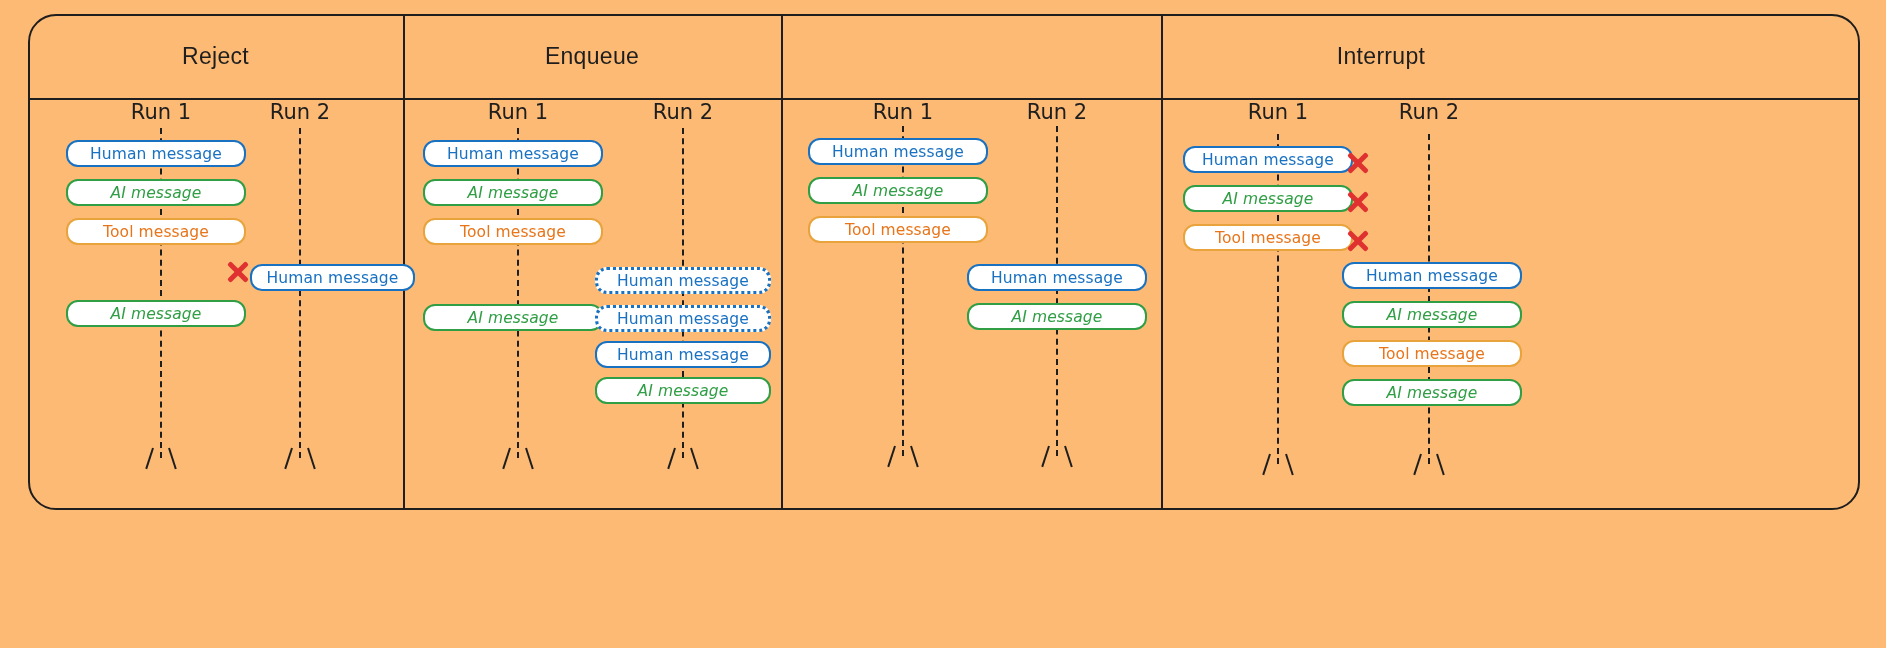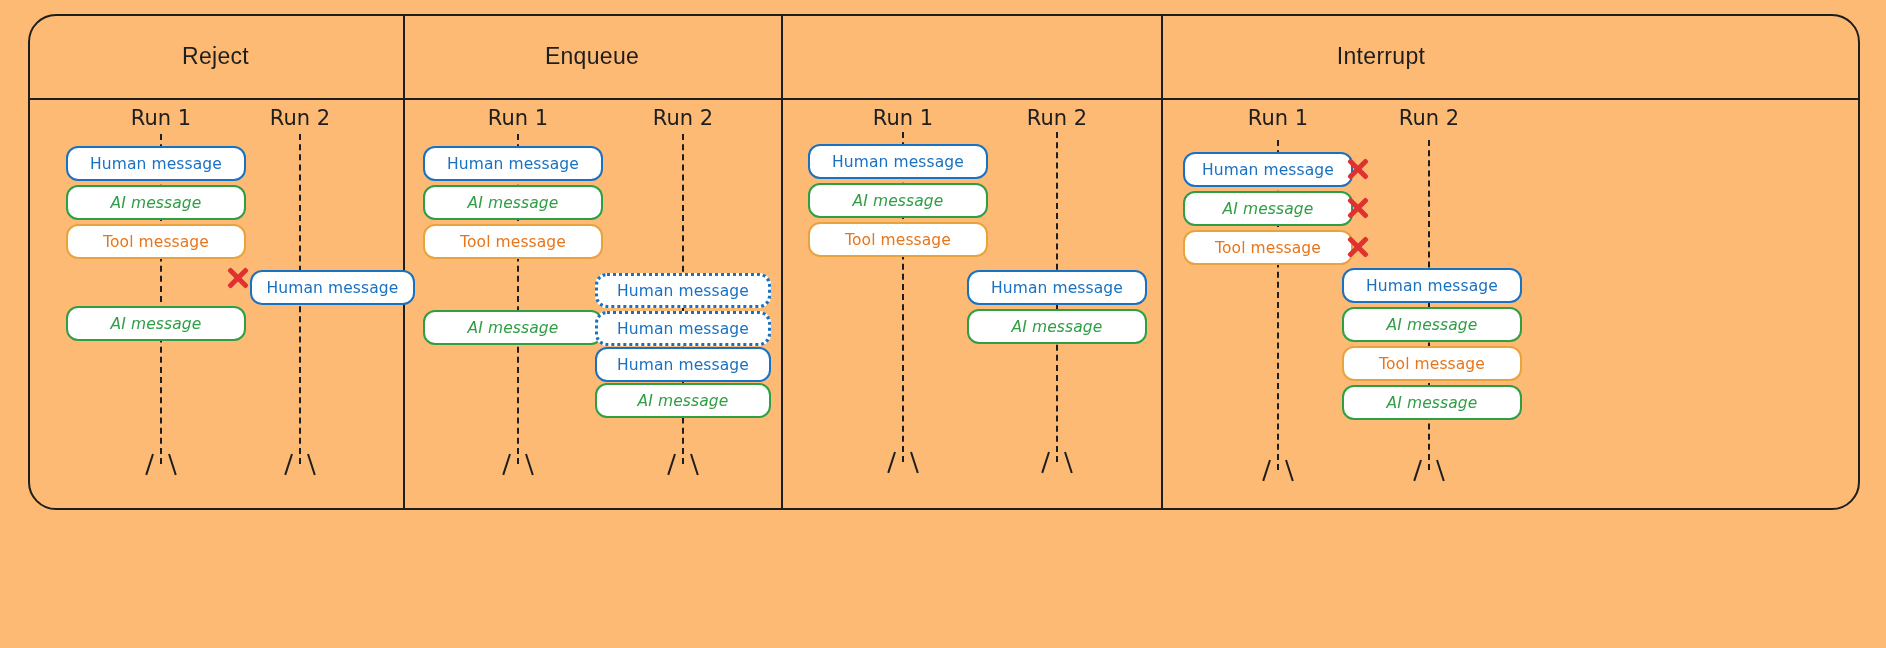--- a/index.html
+++ b/index.html
@@ -22,21 +22,21 @@
   .hsep{position:absolute;left:28px;width:1832px;height:2.2px;background:#1e1e1e;top:98px;}
 
   .panel{position:absolute;top:14px;height:496px;box-sizing:border-box;}
 
   .panel-title{
     position:absolute;top:0;left:0;width:100%;height:84px;
     display:flex;align-items:center;justify-content:center;
     font-size:23px;color:#1e1e1e;letter-spacing:.3px;
   }
 
-  .panel-body{position:absolute;top:74px;left:0;width:100%;height:412px;}
+  .panel-body{position:absolute;top:68px;left:0;width:100%;height:412px;}
 
   
   .run{position:absolute;top:0;}
   .run-label{
     position:absolute;top:18px;left:50%;transform:translateX(-50%);
     font-size:21px;color:#1e1e1e;white-space:nowrap;
     font-family:"DejaVu Sans",sans-serif;
   }
   
   .lifeline{
@@ -51,21 +51,21 @@
 
   
   .msg{
     position:absolute;
     box-sizing:border-box;
     border-radius:12px;
     background:#ffffff;
     display:flex;align-items:center;justify-content:center;
     font-family:"DejaVu Sans",sans-serif;
     font-size:15.5px;
-    height:35px;
+    height:27px;
     white-space:nowrap;
     letter-spacing:.1px;
   }
   .msg.human{border:2.6px solid #1971c2;color:#1971c2;}
   .msg.ai{border:2.6px solid #2f9e44;color:#2f9e44;font-style:italic;}
   .msg.tool{border:2.6px solid #e8a33d;color:#e8751a;}
   .msg.dashed{border-style:dotted;border-width:3px;}
 
   
   .xmark{position:absolute;width:26px;height:26px;}

